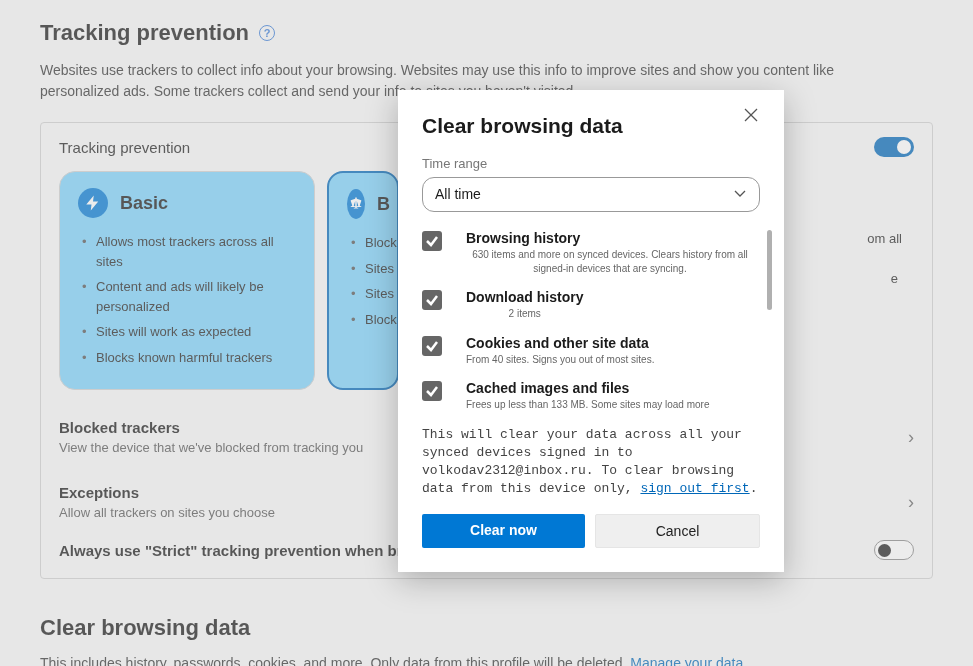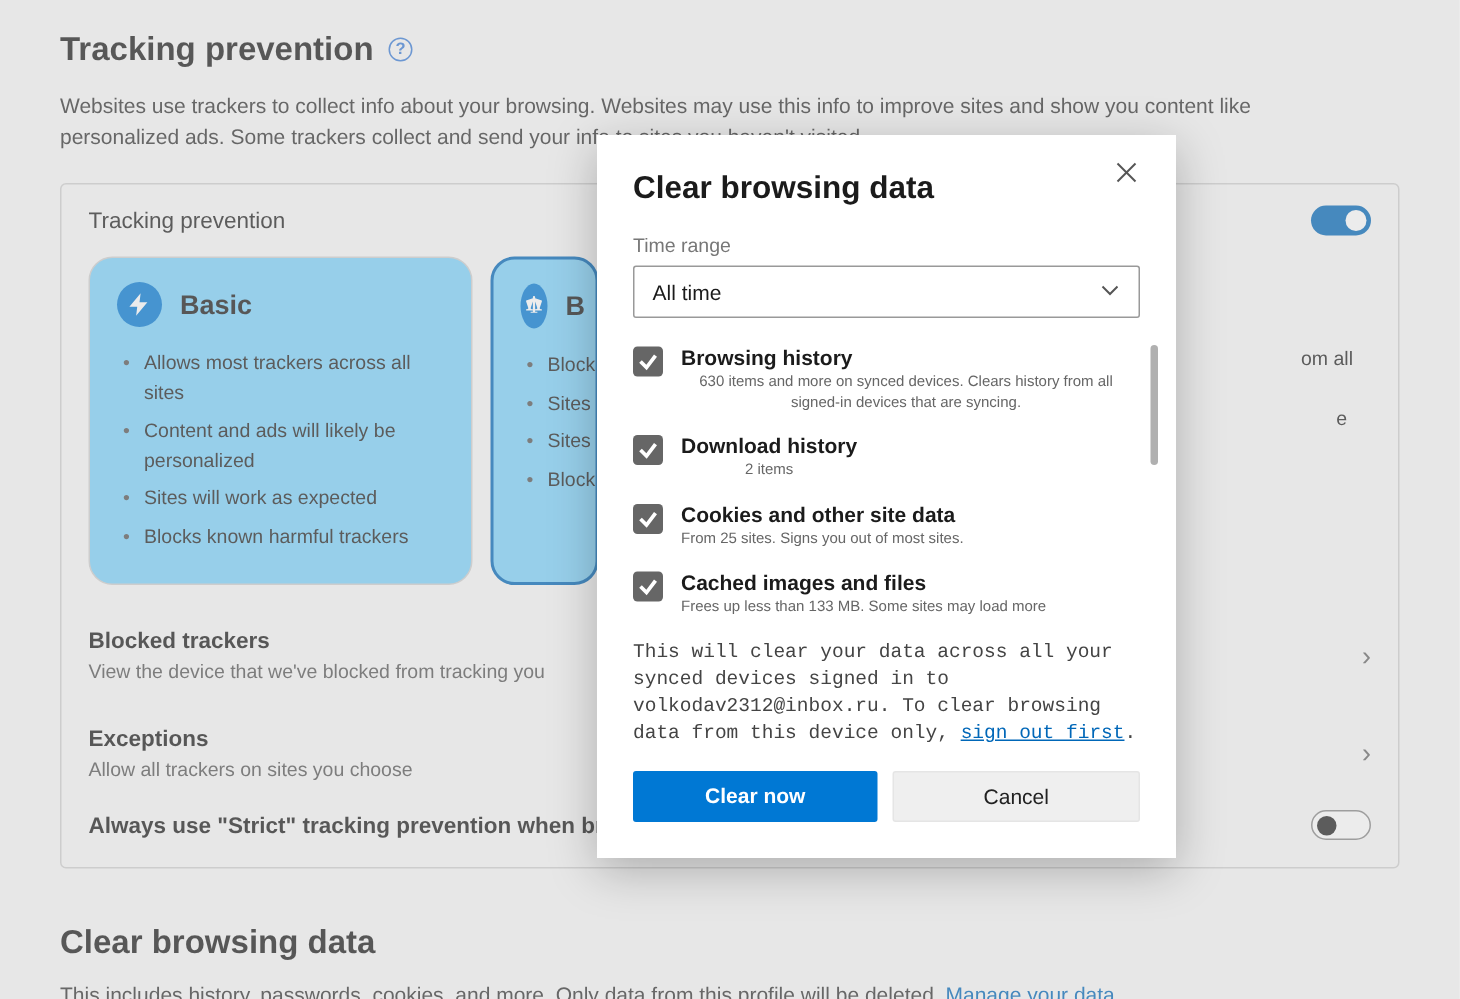--- a/index.html
+++ b/index.html
@@ -203,46 +203,45 @@
       padding: 2px;
       margin-top: -8px;
     }
     .field-label {
       font-size: 13px;
       color: #777;
       margin-top: 18px;
     }
     .select {
       border: 1px solid #999;
-      border-radius: 2px;
+      border-radius: 12px;
       padding: 8px 12px;
       margin-top: 6px;
       display: flex;
       justify-content: space-between;
-      align-items: center;
       font-size: 14px;
     }
     .chev-down { color: #555; }
     .options {
       margin-top: 18px;
       position: relative;
       padding-right: 6px;
     }
     .scrollbar-thumb {
       position: absolute;
       right: -12px;
       top: 0;
       width: 5px;
       height: 80px;
       background: #b0b0b0;
       border-radius: 3px;
     }
     .option {
       display: flex;
-      gap: 12px;
+      gap: 24px;
       margin-bottom: 14px;
     }
     .checkbox {
       width: 20px; height: 20px;
       border-radius: 3px;
       background: #666;
       display: flex; align-items: center; justify-content: center;
       flex-shrink: 0;
       margin-top: 1px;
     }
@@ -409,21 +408,21 @@
         </div>
       </div>
       <div class="option">
         <div class="checkbox">
             <svg viewBox="0 0 14 14">
               <polyline points="2,7 6,11 12,3"></polyline>
             </svg>
           </div>
         <div>
           <div class="opt-title">Cookies and other site data</div>
-          <div class="opt-desc">From 25 sites. Signs you out of most sites.</div>
+          <div class="opt-desc">From 40 sites. Signs you out of most sites.</div>
         </div>
       </div>
       <div class="option">
         <div class="checkbox">
             <svg viewBox="0 0 14 14">
               <polyline points="2,7 6,11 12,3"></polyline>
             </svg>
           </div>
         <div>
           <div class="opt-title">Cached images and files</div>

